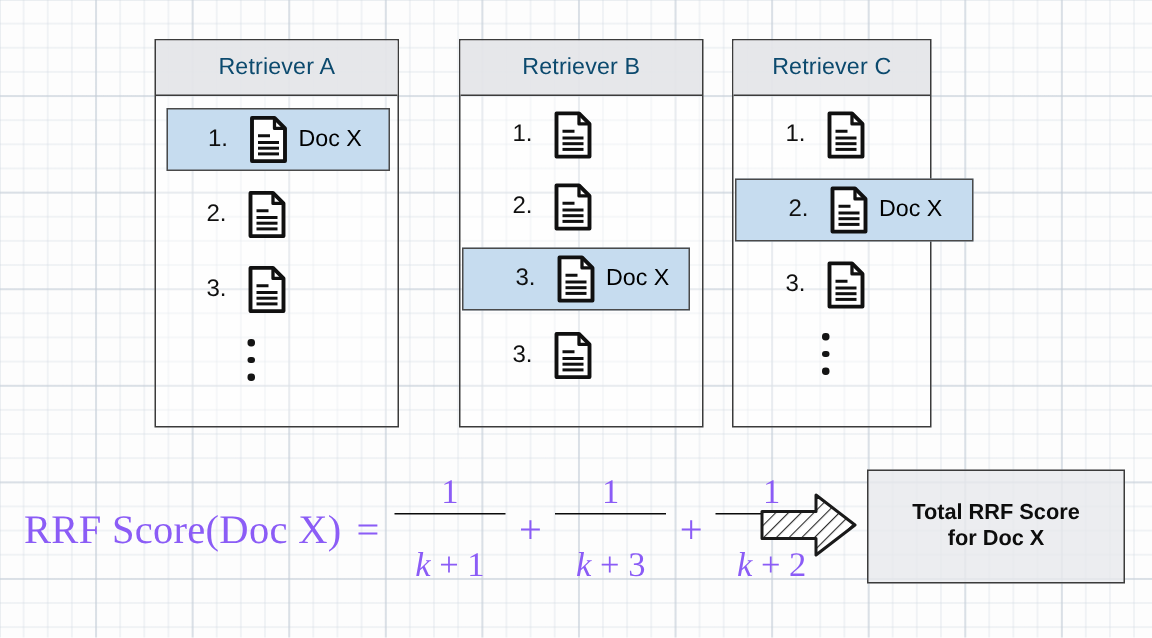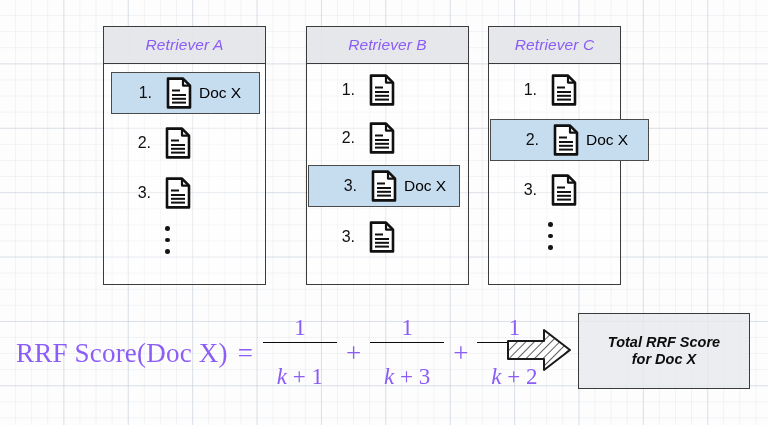--- a/index.html
+++ b/index.html
@@ -43,23 +43,22 @@
     background: rgba(255,255,255,0.40);
   }
   .retriever-header {
     height: 36px;
     border-bottom: 1.6px solid #3b3b3b;
     background: rgba(226,228,231,0.88);
     display: flex;
     align-items: center;
     justify-content: center;
     font-size: 15.5px;
-    color: #8b5cf6;
+    color: #0c4a6e;
     letter-spacing: 0.1px;
-    font-style: italic;
   }
   .retriever-body {
     position: relative;
     height: calc(100% - 36px);
   }
 
   
   .row {
     position: absolute;
     left: 0;
@@ -183,21 +182,20 @@
     width: 172px;
     height: 76px;
     border: 1.6px solid #3b3b3b;
     box-sizing: border-box;
     background: rgba(231,233,236,0.80);
     display: flex;
     flex-direction: column;
     align-items: center;
     justify-content: center;
     text-align: left;
-    font-style: italic;
   }
   .result-title {
     font-size: 14.5px;
     font-weight: bold;
     color: #0d0d0d;
     line-height: 1.18;
   }
   .result-value {
     font-size: 14.5px;
     color: #0d0d0d;

